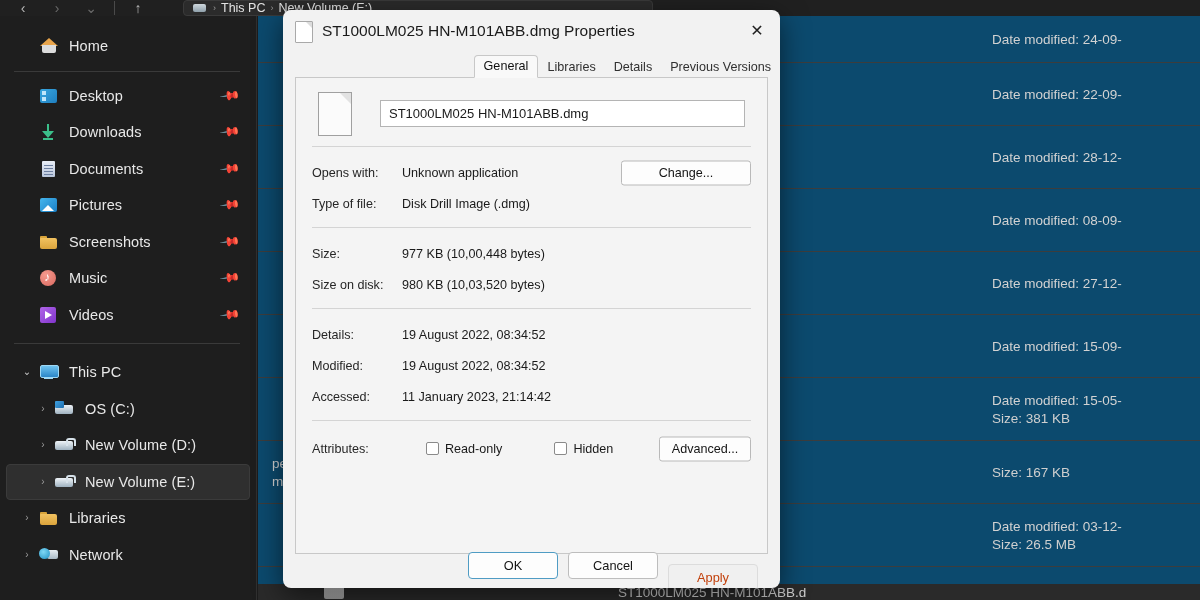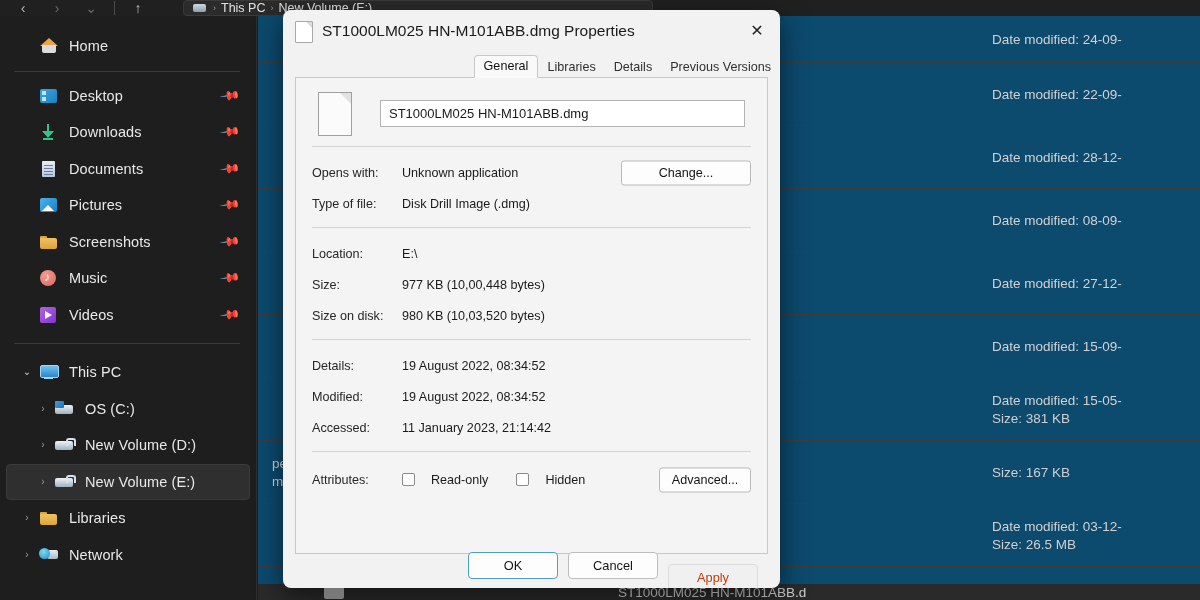--- a/index.html
+++ b/index.html
@@ -563,22 +563,23 @@
   }
   .btn-advanced {
     position: absolute;
     right: 0; top: 50%;
     transform: translateY(-50%);
     width: 92px;
   }
   .chk {
     display: flex;
     align-items: center;
-    gap: 16px;
+    gap: 6px;
     margin-right: 28px;
+    margin-left: 24px;
   }
   .chk-box {
     width: 13px; height: 13px;
     background: #ffffff;
     border: 1px solid #8a8a8a;
     border-radius: 2px;
     flex: 0 0 13px;
   }
   .chk-label {
     font-size: 12.6px;
@@ -845,24 +846,20 @@
         </div>
         <div class="prop-row">
           <span class="prop-key">Type of file:</span>
           <span class="prop-val">Disk Drill Image (.dmg)</span>
         </div>
       </div>
 
       <div class="hr"></div>
 
       <div class="prop-group">
-        <div class="prop-row">
-          <span class="prop-key">Location:</span>
-          <span class="prop-val">E:\</span>
-        </div>
         <div class="prop-row">
           <span class="prop-key">Size:</span>
           <span class="prop-val">977 KB (10,00,448 bytes)</span>
         </div>
         <div class="prop-row">
           <span class="prop-key">Size on disk:</span>
           <span class="prop-val">980 KB (10,03,520 bytes)</span>
         </div>
       </div>
 

